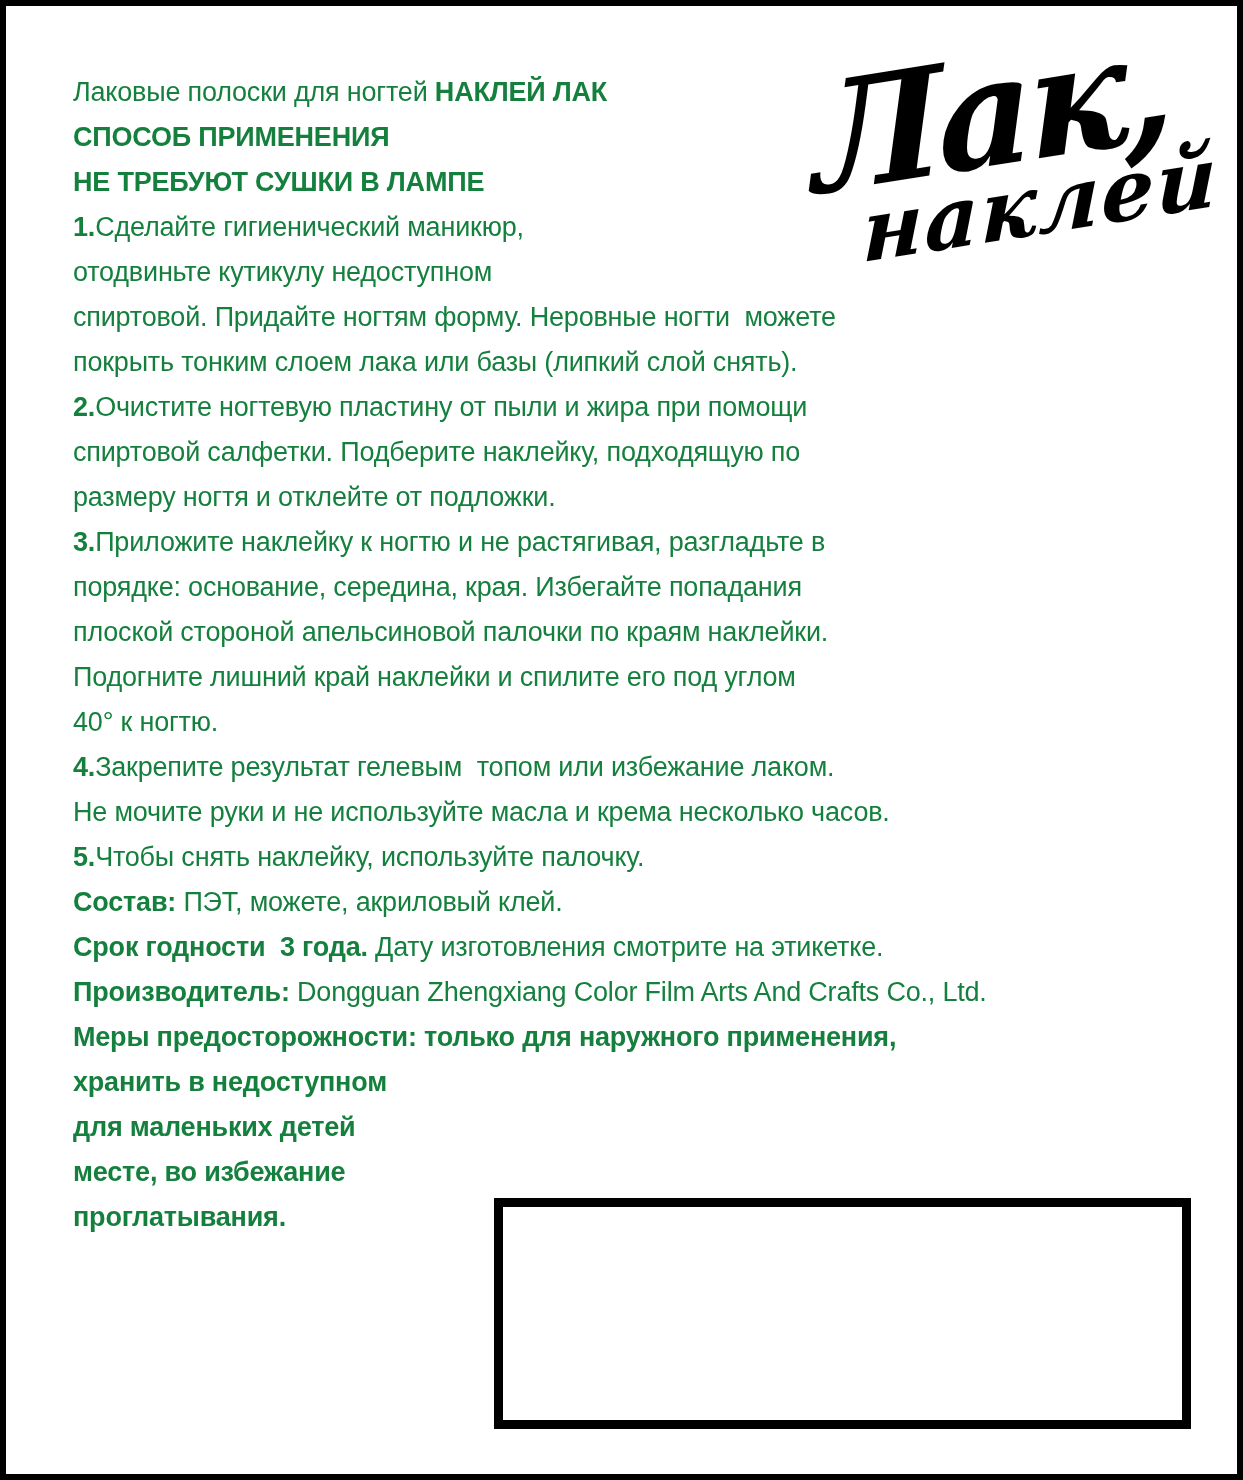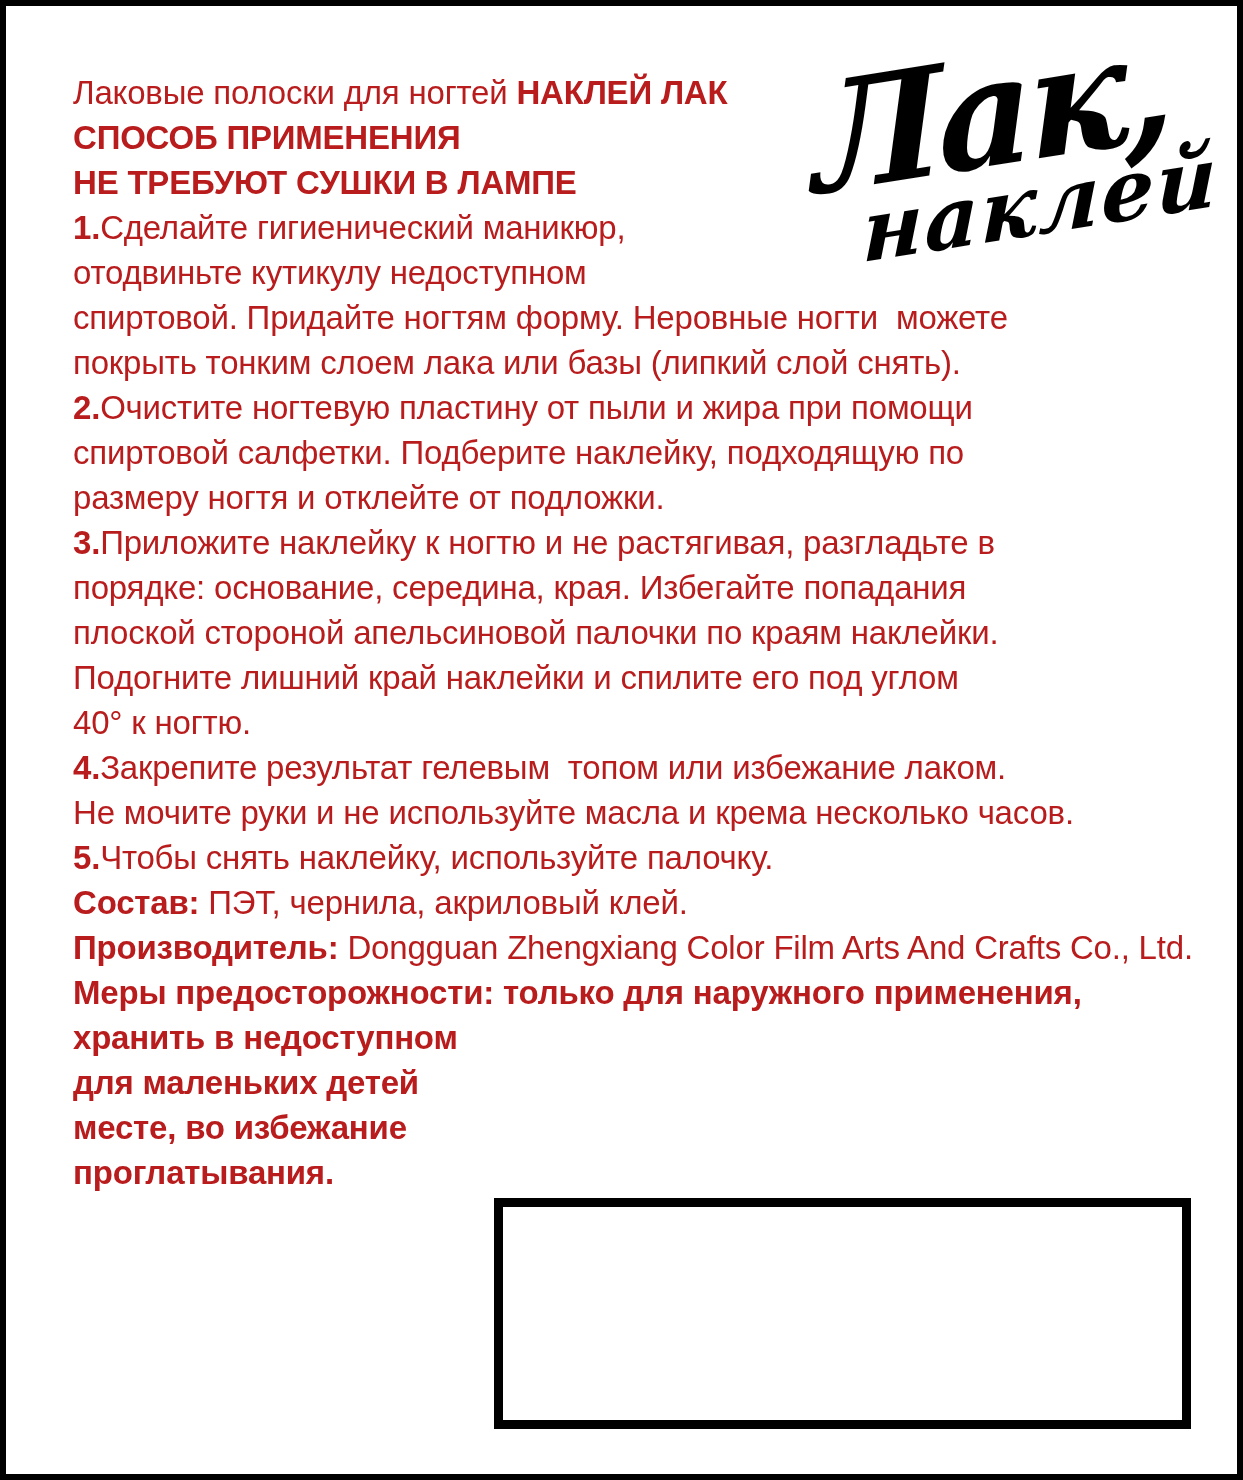--- a/index.html
+++ b/index.html
@@ -16,24 +16,24 @@
   }
   .text-col {
     position: absolute;
     left: 67px;
     top: 64px;
     width: 1150px;
   }
   .ln {
     height: 45px;
     line-height: 45px;
-    font-size: 33px;
+    font-size: 27px;
     letter-spacing: -0.2px;
     white-space: pre;
-    color: #b91c1c;
+    color: #15803d;
   }
   .ln .b { font-weight: bold; }
   .logo {
     position: absolute;
     left: 795px;
     top: 28px;
     width: 430px;
     height: 290px;
     transform: rotate(-9deg);
     transform-origin: 50% 50%;
@@ -90,21 +90,22 @@
     <div class="ln"><span>спиртовой салфетки. Подберите наклейку, подходящую по</span></div>
     <div class="ln"><span>размеру ногтя и отклейте от подложки.</span></div>
     <div class="ln"><span class="b">3.</span><span>Приложите наклейку к ногтю и не растягивая, разгладьте в</span></div>
     <div class="ln"><span>порядке: основание, середина, края. Избегайте попадания</span></div>
     <div class="ln"><span>плоской стороной апельсиновой палочки по краям наклейки.</span></div>
     <div class="ln"><span>Подогните лишний край наклейки и спилите его под углом</span></div>
     <div class="ln"><span>40° к ногтю.</span></div>
     <div class="ln"><span class="b">4.</span><span>Закрепите результат гелевым  топом или избежание лаком.</span></div>
     <div class="ln"><span>Не мочите руки и не используйте масла и крема несколько часов.</span></div>
     <div class="ln"><span class="b">5.</span><span>Чтобы снять наклейку, используйте палочку.</span></div>
-    <div class="ln"><span class="b">Состав:</span><span> ПЭТ, чернила, акриловый клей.</span></div>
+    <div class="ln"><span class="b">Состав:</span><span> ПЭТ, можете, акриловый клей.</span></div>
+    <div class="ln"><span class="b">Срок годности  3 года.</span><span> Дату изготовления смотрите на этикетке.</span></div>
     <div class="ln"><span class="b">Производитель:</span><span> Dongguan Zhengxiang Color Film Arts And Crafts Co., Ltd.</span></div>
     <div class="ln"><span class="b">Меры предосторожности: только для наружного применения,</span></div>
     <div class="ln"><span class="b">хранить в недоступном</span></div>
     <div class="ln"><span class="b">для маленьких детей</span></div>
     <div class="ln"><span class="b">месте, во избежание</span></div>
     <div class="ln"><span class="b">проглатывания.</span></div>
   </div>
 
   <div class="blank-box"></div>
 

